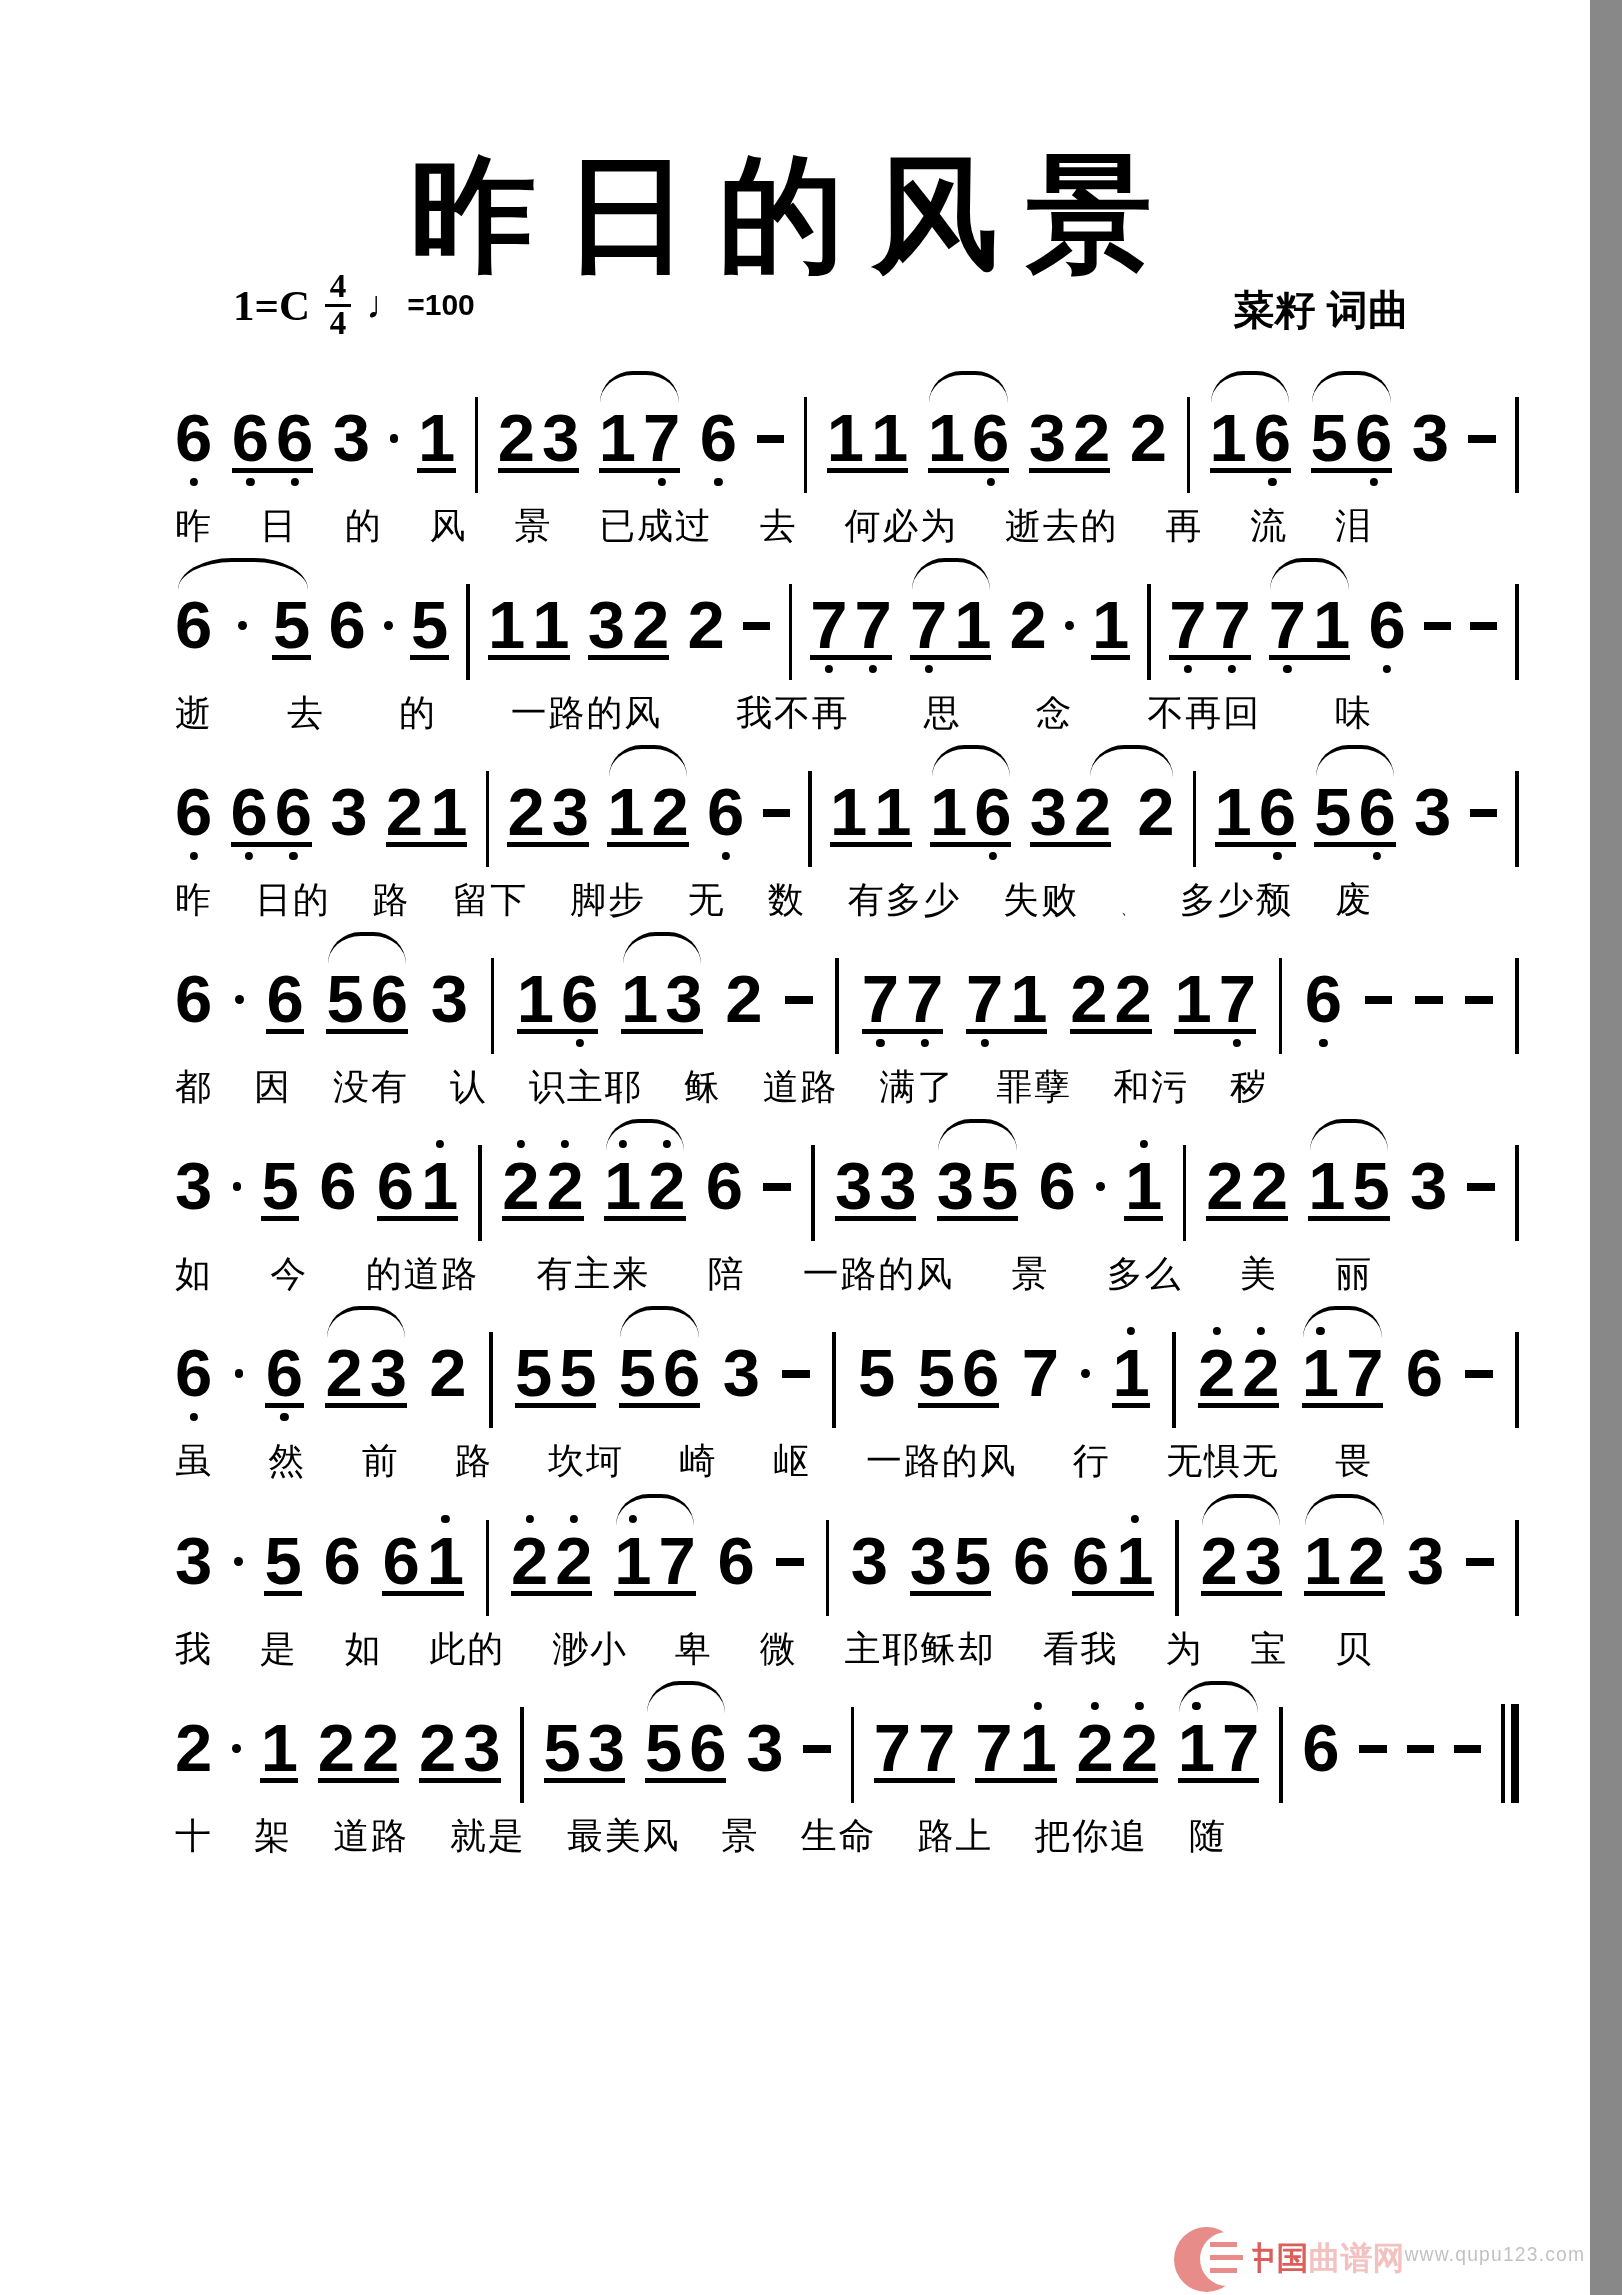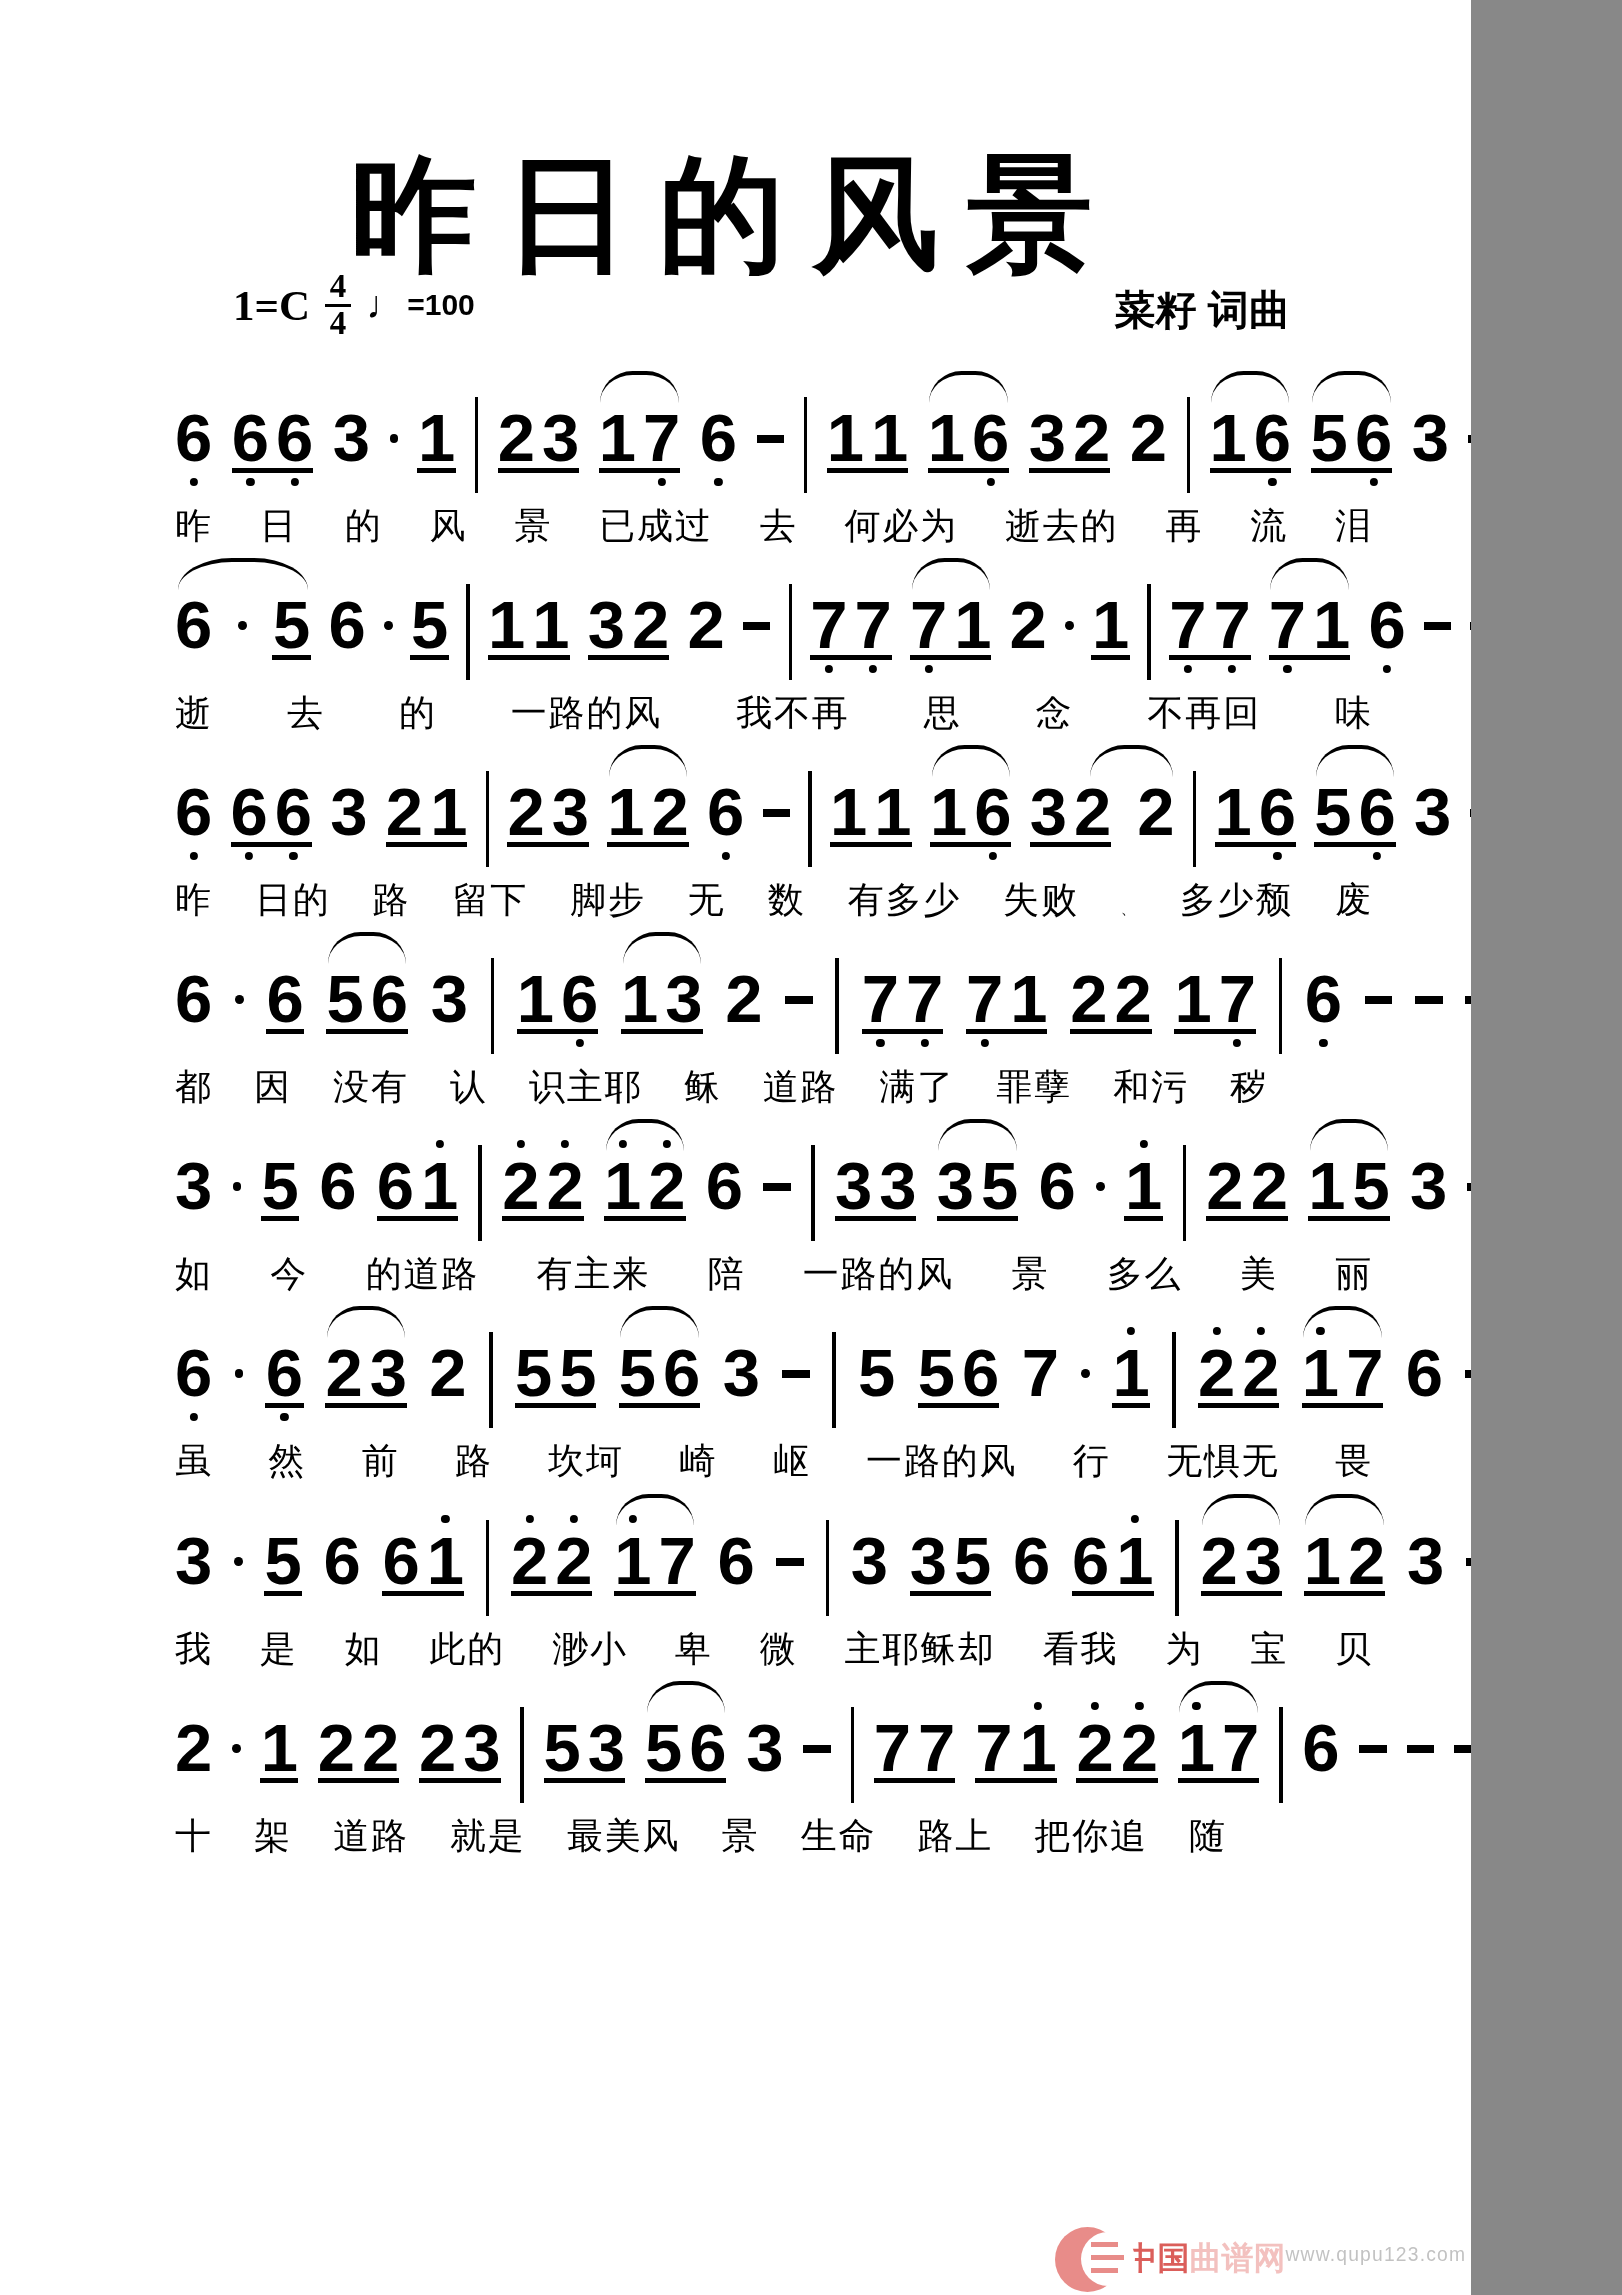--- a/index.html
+++ b/index.html
@@ -1,16 +1,16 @@
 <!DOCTYPE html>
 <html style="font-size:9.4px"><head>
 <meta charset="utf-8">
 <style>
   html,body{margin:0;padding:0;background:#888;}
-  #page{position:relative;width:1471px;height:2295px;background:#ffffff;overflow:hidden;
+  #page{position:relative;width:1590px;height:2295px;background:#ffffff;overflow:hidden;
         font-family:"Liberation Sans",sans-serif;color:#000;}
 
   
   .title{position:absolute;top:132px;left:0;width:100%;text-align:center;
          font-family:"Liberation Serif",serif;font-weight:bold;
          font-size:126px;letter-spacing:28px;white-space:nowrap;}
   .meta{position:absolute;top:270px;left:193px;right:181px;
         display:flex;justify-content:space-between;align-items:flex-start;}
   .keysig{display:flex;align-items:center;gap:15px;font-weight:bold;margin-left:40px;}
   .keytxt{font-size:43px;font-family:"Liberation Serif",serif;font-weight:bold;}

